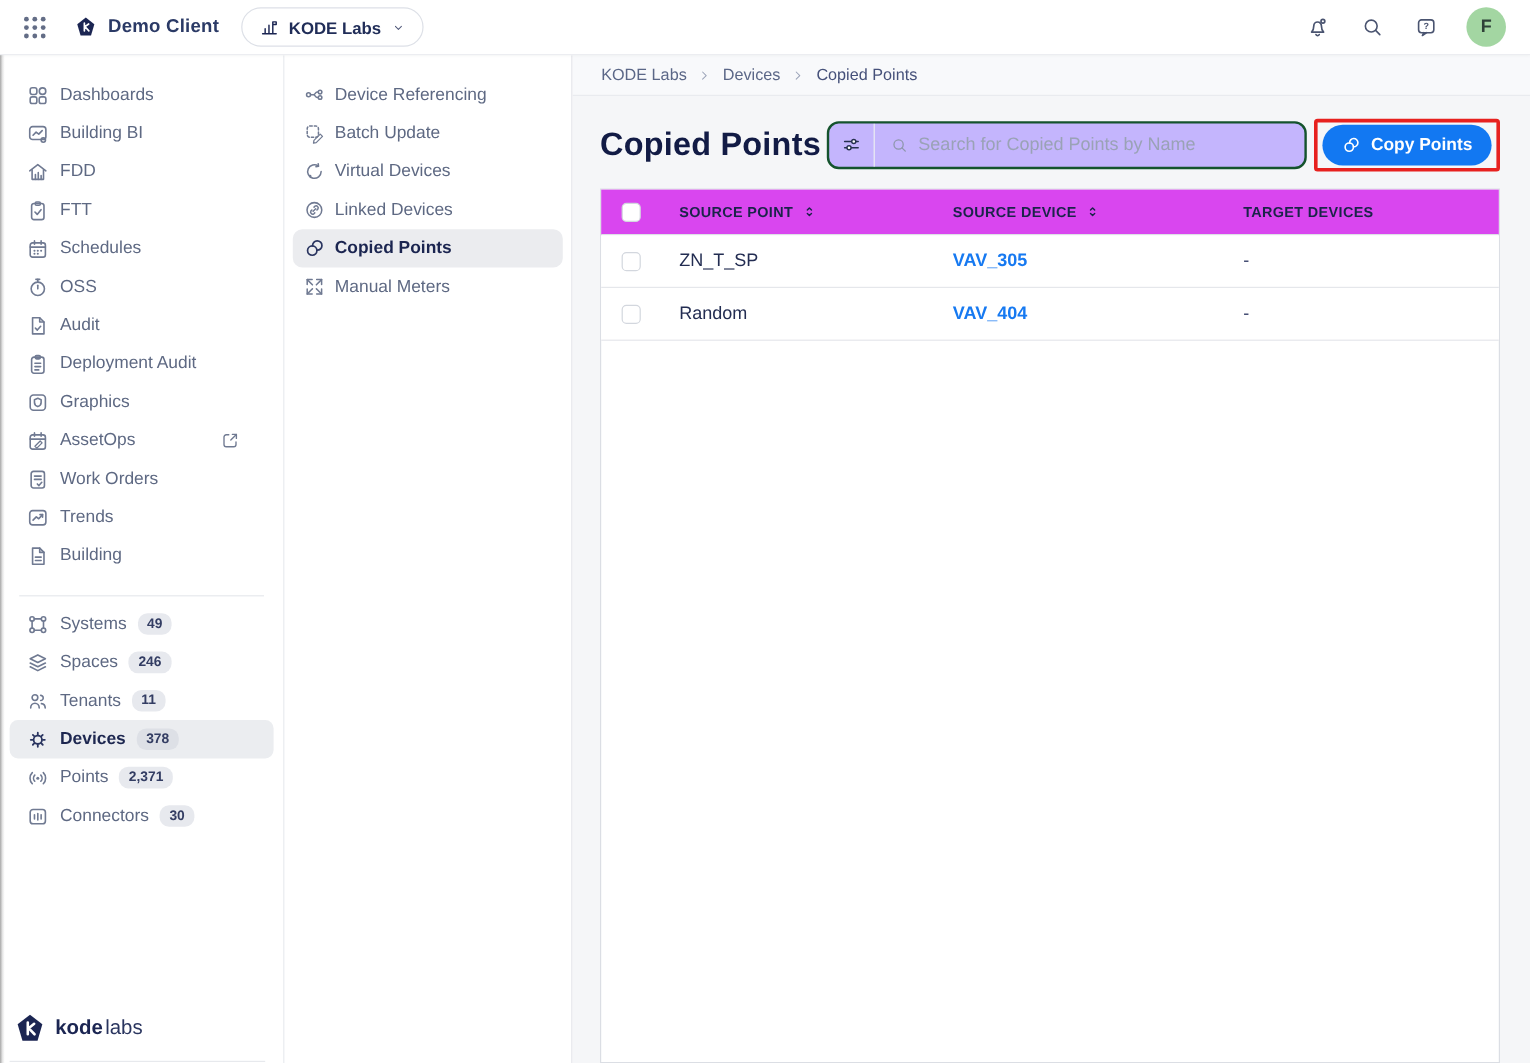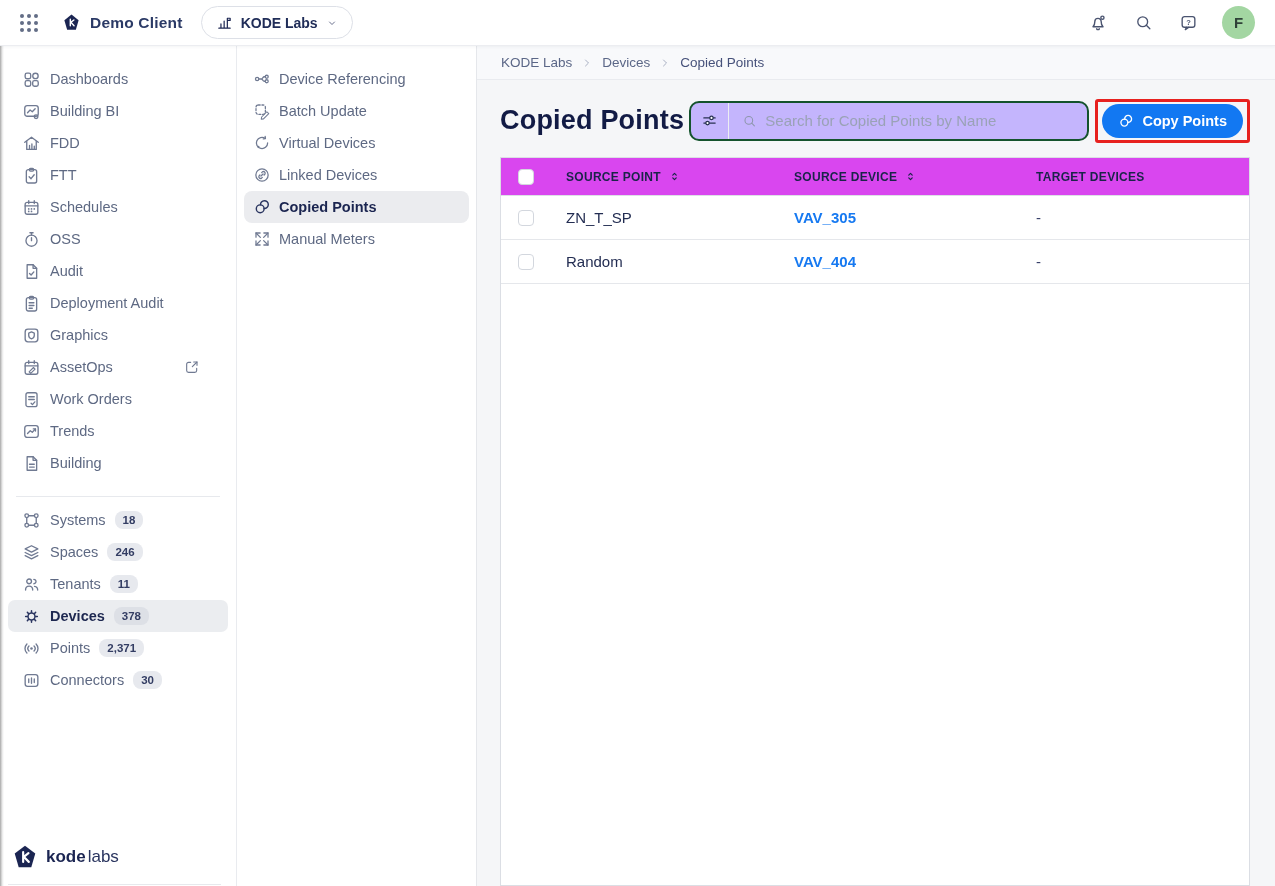--- a/index.html
+++ b/index.html
@@ -284,21 +284,21 @@
       <circle cx="6" cy="6" r="2.3"></circle>
         <circle cx="18" cy="6" r="2.3"></circle>
         <circle cx="6" cy="18" r="2.3"></circle>
         <circle cx="18" cy="18" r="2.3"></circle>
       <line x1="8.3" y1="6" x2="15.7" y2="6"></line>
         <line x1="8.3" y1="18" x2="15.7" y2="18"></line>
       <line x1="6" y1="8.3" x2="6" y2="15.7"></line>
         <line x1="18" y1="8.3" x2="18" y2="15.7"></line>
     </svg>
     <span>Systems</span>
-    <span class="badge">18</span>
+    <span class="badge">49</span>
   </div>
   <div class="entity">
     <svg class="ic nic" width="19" height="19" viewBox="0 0 24 24">
       <path d="M12 3.5 L20 7.5 L12 11.5 L4 7.5 Z"></path>
       <polyline points="4,12 12,16 20,12"></polyline>
         <polyline points="4,16 12,20 20,16"></polyline>
     </svg>
     <span>Spaces</span>
     <span class="badge">246</span>
   </div>

